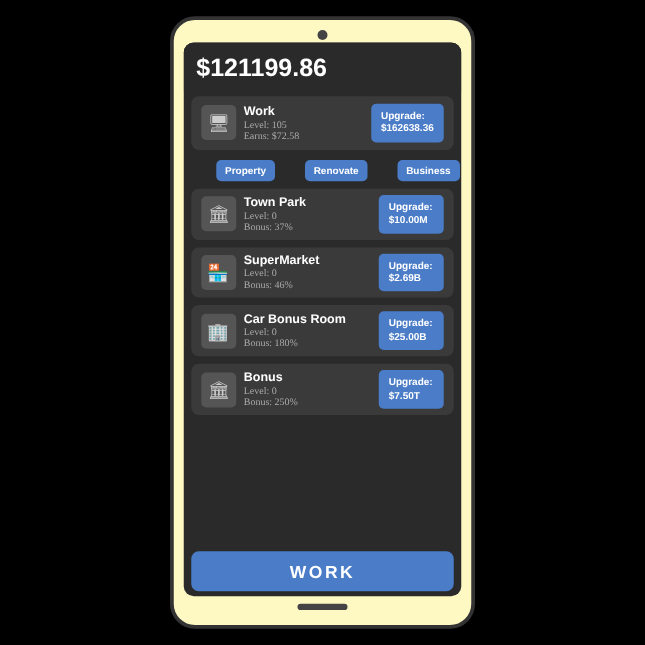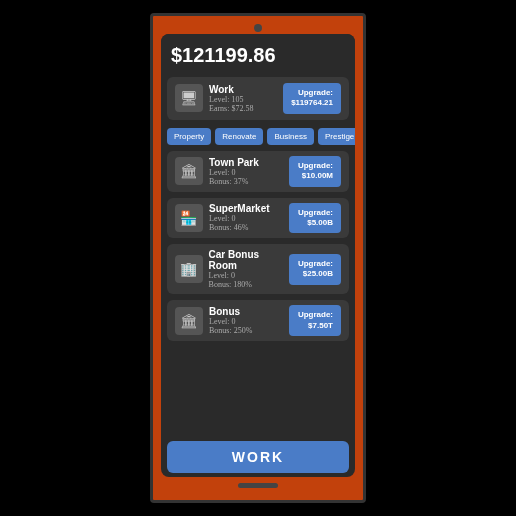--- a/index.html
+++ b/index.html
@@ -6,24 +6,24 @@
     body {
       background: #000;
       display: flex;
       justify-content: center;
       align-items: center;
       width: 516px;
       height: 516px;
       font-family: Arial, sans-serif;
     }
     .phone {
-      width: 216px;
+      width: 244px;
       height: 490px;
-      background: #c2410c;
-      border-radius: 4px;
+      background: #fef9c3;
+      border-radius: 20px;
       border: 3px solid #333;
       display: flex;
       flex-direction: column;
       align-items: center;
       padding: 18px 8px 12px 8px;
       position: relative;
       box-shadow: 0 0 30px rgba(0,0,0,0.8);
     }
     .phone-notch {
       width: 8px;
@@ -92,38 +92,39 @@
     }
     .upgrade-btn {
       background: #4a7cc7;
       color: #fff;
       font-size: 8px;
       font-weight: bold;
       border: none;
       border-radius: 4px;
       padding: 5px 8px;
       cursor: pointer;
-      text-align: right;
+      text-align: left;
       min-width: 52px;
       line-height: 1.3;
     }
     .nav-tabs {
       display: flex;
       gap: 4px;
       margin: 4px 6px;
     }
     .nav-tab {
       background: #4a7cc7;
       color: #fff;
       font-size: 8px;
       border: none;
       border-radius: 4px;
       padding: 4px 7px;
       cursor: pointer;
-      font-weight: normal;
+      font-weight: bold;
+      margin-left: 20px;
     }
     .properties-section {
       flex: 1;
       overflow-y: auto;
       display: flex;
       flex-direction: column;
       gap: 2px;
       padding: 0 0 2px 0;
     }
     .prop-card {
@@ -171,21 +172,21 @@
       <div class="card-left">
         <div class="card-icon">🖥</div>
         <div class="card-info">
           <span class="card-title">Work</span>
           <span class="card-sub">Level: 105</span>
           <span class="card-sub">Earns: $72.58</span>
         </div>
       </div>
       <button class="upgrade-btn">
         <span>Upgrade:</span><br>
-        <span>$119764.21</span>
+        <span>$162638.36</span>
       </button>
     </div>
 
     <div class="nav-tabs">
       <button class="nav-tab">Property</button>
       <button class="nav-tab">Renovate</button>
       <button class="nav-tab">Business</button>
       <button class="nav-tab">Prestige</button>
     </div>
 
@@ -210,21 +211,21 @@
         <div class="card-left">
           <div class="card-icon">🏪</div>
           <div class="card-info">
             <span class="card-title">SuperMarket</span>
             <span class="card-sub">Level: 0</span>
             <span class="card-sub">Bonus: 46%</span>
           </div>
         </div>
         <button class="upgrade-btn">
           <span>Upgrade:</span><br>
-          <span>$5.00B</span>
+          <span>$2.69B</span>
         </button>
       </div>
 
       <div class="prop-card">
         <div class="card-left">
           <div class="card-icon">🏢</div>
           <div class="card-info">
             <span class="card-title">Car Bonus Room</span>
             <span class="card-sub">Level: 0</span>
             <span class="card-sub">Bonus: 180%</span>

